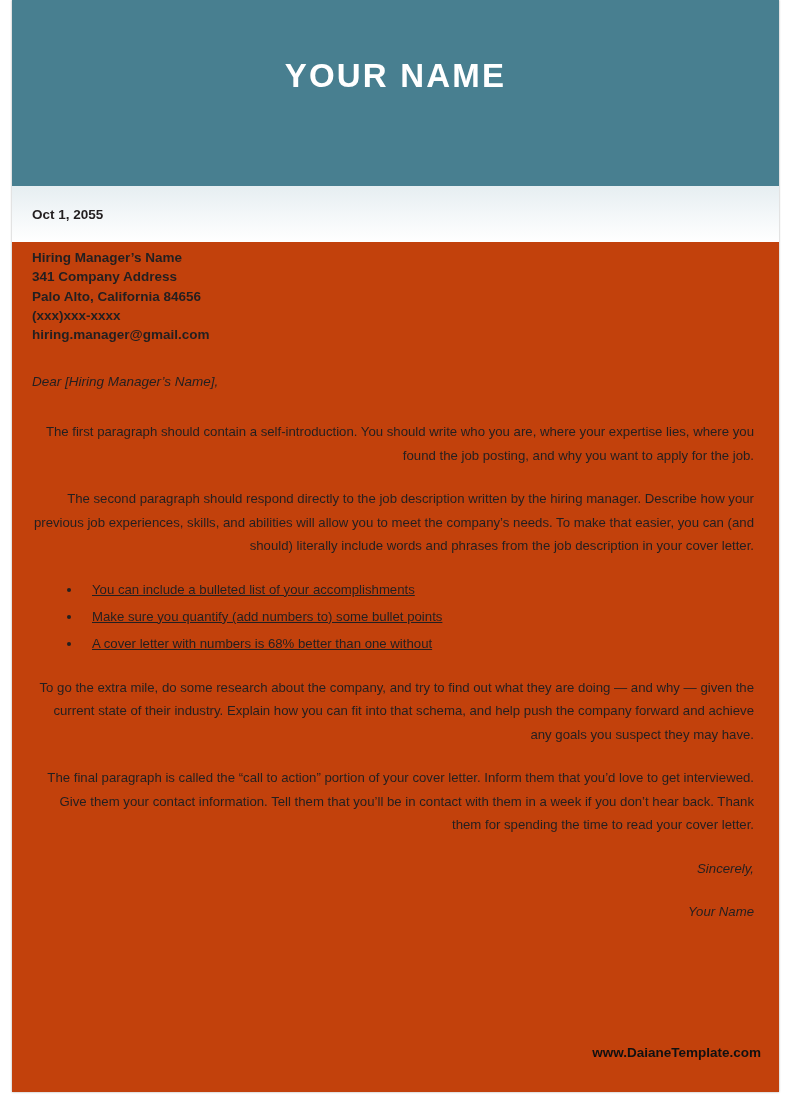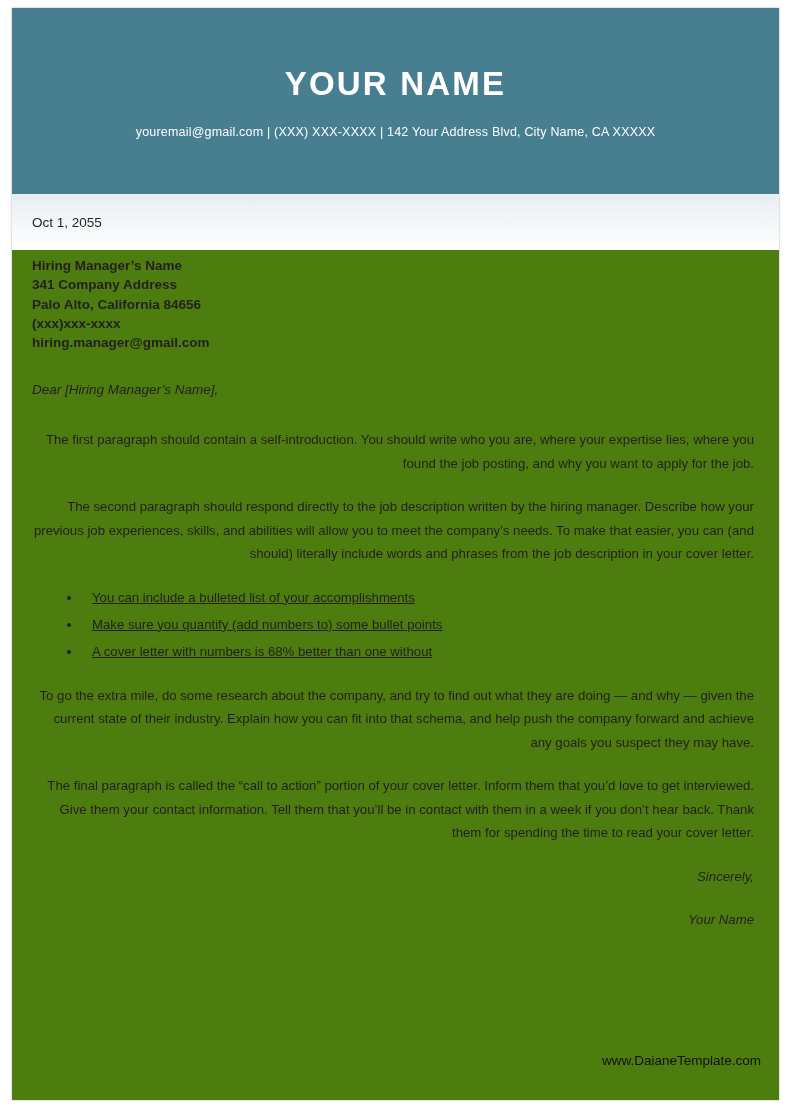--- a/index.html
+++ b/index.html
@@ -11,24 +11,24 @@
     width: 791px;
     height: 1116px;
     font-family: "Liberation Sans", sans-serif;
     color: #231f20;
     position: relative;
     overflow: hidden;
   }
   .page {
     position: absolute;
     left: 12px;
-    top: 8px;
+    top: 0;
     width: 767px;
     height: 1092px;
-    background: #4d7c0f;
+    background: #c2410c;
     box-shadow: 0 0 2px rgba(0,0,0,0.35);
     box-sizing: border-box;
   }
   
   .header {
     position: absolute;
     left: 0;
     top: 0;
     width: 767px;
     height: 186px;
@@ -64,20 +64,21 @@
     height: 56px;
     background: linear-gradient(to bottom, #e6eef1 0%, #f2f6f8 45%, #ffffff 100%);
   }
   
   .date {
     position: absolute;
     left: 20px;
     top: 207px;
     font-size: 13.5px;
     color: #231f20;
+    font-weight: bold;
   }
   .recipient {
     position: absolute;
     left: 20px;
     top: 248px;
     font-size: 13.5px;
     line-height: 19.3px;
     color: #231f20;
     font-weight: bold;
   }
@@ -117,32 +118,31 @@
   .closing {
     margin-top: 20px;
   }
   .closing p { margin: 0 0 20px 0; font-style: italic; }
   .signature { margin: 28px 0 0 0; }
   .footer {
     position: absolute;
     right: 18px;
     bottom: 32px;
     font-size: 13.5px;
-    font-weight: normal;
+    font-weight: bold;
     color: #111111;
   }
 </style>
 </head>
 <body>
 
 <div class="page">
 
   <div class="header">
     <div class="header-name">YOUR NAME</div>
-    <div class="header-contact">youremail@gmail.com | (XXX) XXX-XXXX | 142 Your Address Blvd, City Name, CA XXXXX</div>
   </div>
 
   <div class="fade-strip"></div>
 
   <div class="date">Oct 1, 2055</div>
 
   <div class="recipient">
     <div>Hiring Manager’s Name</div>
     <div>341 Company Address</div>
     <div>Palo Alto, California 84656</div>

